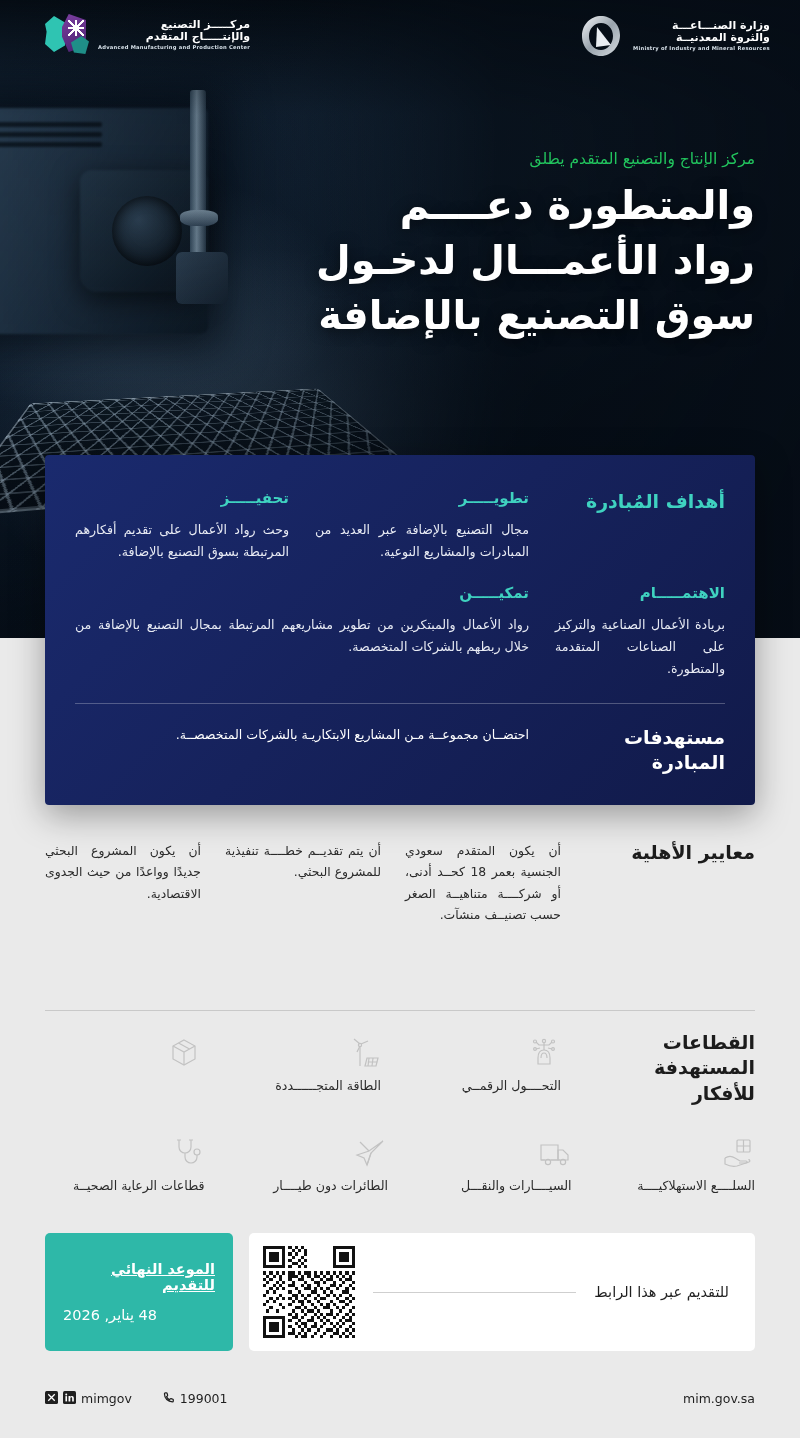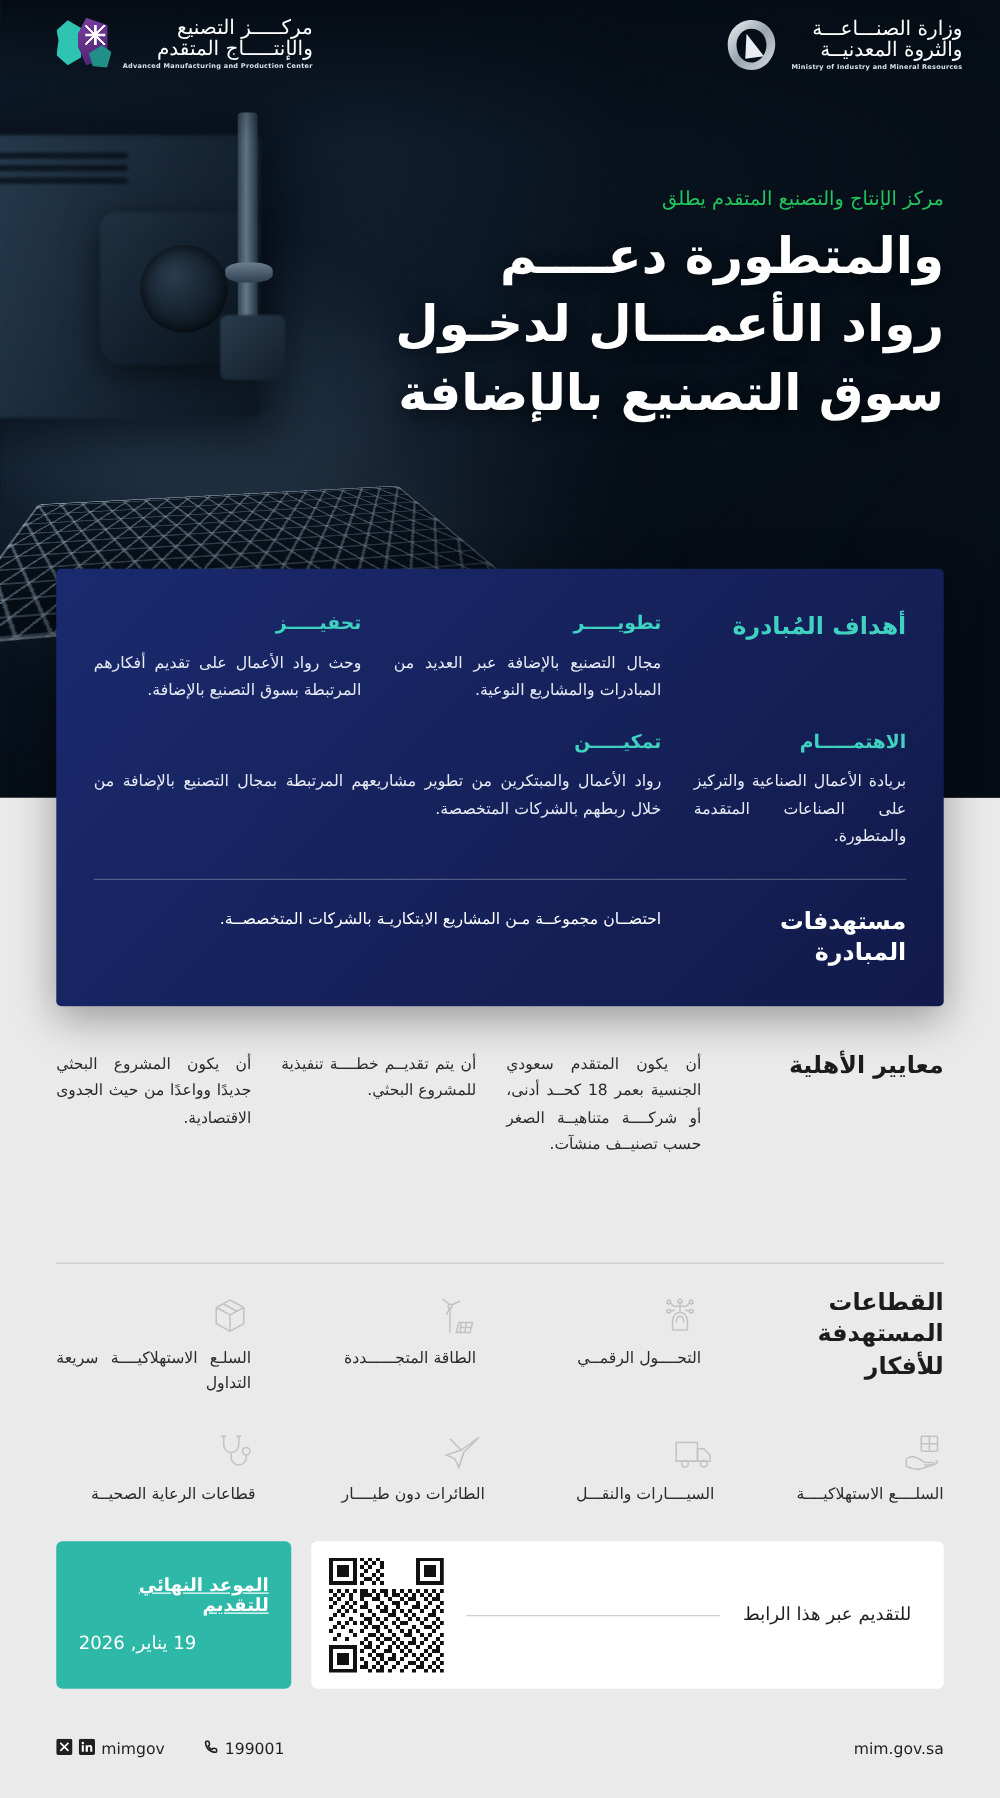--- a/index.html
+++ b/index.html
@@ -105,21 +105,21 @@
       linear-gradient(180deg, rgba(3,8,14,.88) 0%, rgba(3,8,14,.10) 18%, rgba(3,8,14,.05) 55%, rgba(3,8,14,.55) 100%);
   }
 
   
   .logo-row { position:absolute; top:0; left:0; width:800px; height:80px; z-index:6; }
   .logo { position:absolute; display:flex; align-items:center; gap:9px; }
   .logo-amp { left:45px; top:14px; }
   .logo-mim { left:578px; top:14px; }
   .logo-txt { text-align:right; line-height:1.06; color:#fff; }
   .logo-txt .l1, .logo-txt .l2 {
-    font-size:16px; font-weight:400; letter-spacing:.2px; white-space:nowrap;
+    font-size:11px; font-weight:700; letter-spacing:.2px; white-space:nowrap;
   }
   .logo-txt .len {
     font-size:5.2px; font-weight:600; letter-spacing:.25px;
     color:#d8e2ea; margin-top:3px; white-space:nowrap; direction:ltr;
   }
   .amp-mark { width:44px; height:42px; position:relative; flex:0 0 44px; }
   .amp-mark .p1,.amp-mark .p2,.amp-mark .p3 { position:absolute; }
   .amp-mark .p1 {
     left:0; top:2px; width:20px; height:36px;
     background:#2fc4b2;
@@ -428,21 +428,20 @@
         </div>
 
         <div class="sector-item">
           <div class="sector-icon">
             <svg width="34" height="34" viewBox="0 0 34 34" fill="none" stroke="#c2c2c2" stroke-width="1.2">
               <path d="M17 4l11 6v13l-11 6-11-6V10z"></path>
               <path d="M6 10l11 6 11-6M17 16v13"></path>
               <path d="M11.5 7l11 6"></path>
             </svg>
           </div>
-          <div class="sector-name">السلـع الاستهلاكيــــة سريعة التداول</div>
         </div>
       </div>
     </div>
 
     <div class="sec-row sectors-row2">
       <div class="sec-cols sector-grid">
 
         <div class="sector-item">
           <div class="sector-icon">
             <svg width="34" height="34" viewBox="0 0 34 34" fill="none" stroke="#c2c2c2" stroke-width="1.2">
@@ -559,21 +558,21 @@
                    M26 26h1v1h-1zM28 26h1v1h-1z
                    M8 27h2v1H8zM11 27h1v1h-1zM13 27h1v1h-1zM16 27h1v1h-1zM19 27h1v1h-1zM22 27h2v1h-2z
                    M25 27h1v1h-1zM27 27h1v1h-1z
                    M10 28h1v1h-1zM12 28h2v1h-2zM15 28h1v1h-1zM18 28h1v1h-1zM21 28h1v1h-1zM24 28h1v1h-1z
                    M26 28h1v1h-1zM28 28h1v1h-1z"></path>
         </g>
       </svg>
     </div>
     <div class="cta-teal">
       <div class="t1">الموعد النهائي للتقديم</div>
-      <div class="t2">19 يناير, 2026</div>
+      <div class="t2">48 يناير, 2026</div>
     </div>
   </div>
 
   <div class="footer">
     <div class="f-left">
       <div class="f-grp">
         <svg class="soc" viewBox="0 0 16 16">
           <rect width="16" height="16" rx="2" fill="#1f1f1f"></rect>
           <path d="M4 4l8 8M12 4l-8 8" stroke="#fff" stroke-width="1.6"></path>
         </svg>

